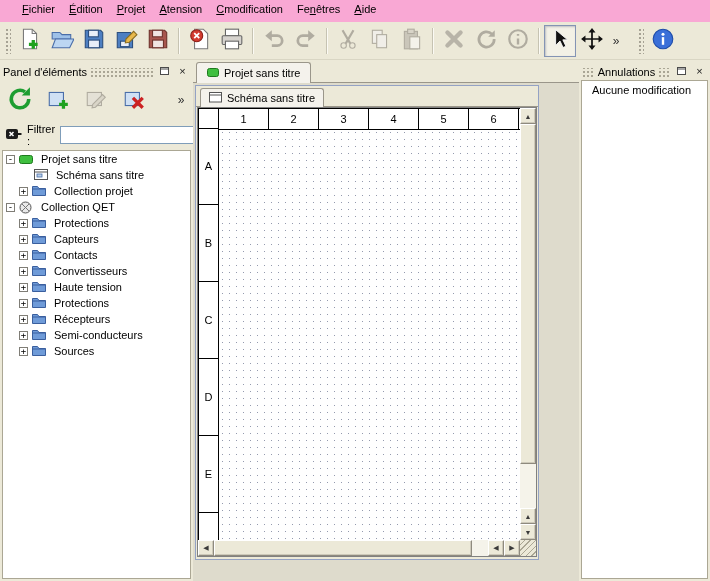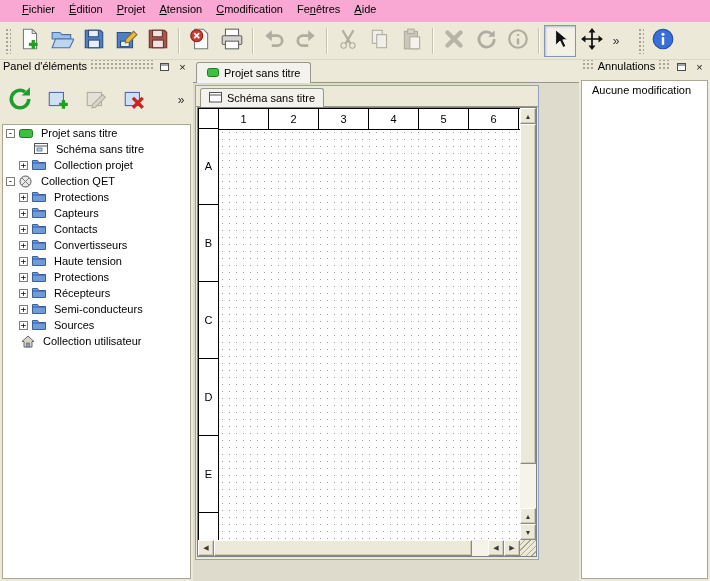--- a/index.html
+++ b/index.html
@@ -22,21 +22,21 @@
   .tb-btn { width:32px; height:32px; border:1px solid transparent; background:transparent; display:flex; align-items:center; justify-content:center; padding:0; }
   .tb-btn.checked { border:1px solid #8494b4; background:#f3f1e6; box-shadow: inset 1px 1px 2px rgba(90,100,130,.35); }
   .tb-sep { width:0; height:26px; border-left:1px solid #c6c3b2; border-right:1px solid #fbfaf4; margin:0 4px; }
   .chev { font-size:12px; color:#333; width:16px; height:28px; display:flex; align-items:center; justify-content:center; background:none; border:none; }
   
   .main { position:absolute; top:60px; left:0; right:0; bottom:0; display:flex; }
   
   .dock { display:flex; flex-direction:column; }
   .dock-left { width:193px; }
   .dock-right { width:131px; }
-  .dock-title { height:18px; display:flex; align-items:flex-start; padding:0 3px; gap:3px; }
+  .dock-title { height:18px; display:flex; align-items:flex-end; padding:0 3px; gap:3px; }
   .dock-title .label { white-space:nowrap; }
   .dots { flex:1; height:10px; background-image: radial-gradient(#aaa695 1px, transparent 1.2px); background-size:4px 4px; background-position:0 2px; }
   .dock-btn { width:15px; height:14px; background:none; border:1px solid transparent; display:flex; align-items:center; justify-content:center; font-size:11px; line-height:10px; color:#222; padding:0; }
   
   .panel-toolbar { height:44px; display:flex; align-items:center; padding:2px 4px; gap:6px; }
   .pt-btn { width:32px; height:34px; background:none; border:1px solid transparent; display:flex; align-items:center; justify-content:center; padding:0; }
   .panel-toolbar .chev { margin-left:auto; }
   
   .filter-row { height:26px; display:flex; align-items:center; gap:5px; padding:0 5px; }
   .filter-row input { flex:1; height:18px; border:1px solid #7f9db9; background:#fff; font-family:"Liberation Sans",sans-serif; font-size:11px; padding:1px 3px; }
@@ -274,20 +274,29 @@
         </button>
       <button class="pt-btn">
           <span><svg width="24" height="24" viewBox="0 0 22 22">
               <rect x="3" y="5" width="13" height="12" fill="#cfe0f4" stroke="#4a6ea9"></rect>
               <path d="M10 10l9 9M19 10l-9 9" stroke="#cc2222" stroke-width="3"></path>
             </svg></span>
         </button>
       <button class="chev">»</button>
     </div>
 
+    <div class="filter-row">
+      <span><svg width="17" height="15" viewBox="0 0 17 15">
+            <rect x="1" y="2" width="12" height="10" rx="2" fill="#1c1c1c"></rect>
+            <path d="M4.5 5l4 4M8.5 5l-4 4" stroke="#fff" stroke-width="1.5"></path>
+            <path d="M13 7h3.5" stroke="#1c1c1c" stroke-width="2"></path>
+          </svg></span>
+      <span>Filtrer :</span>
+      <input type="text" value="" style="">
+    </div>
 
     <div class="tree">
       <div class="tree-row">
         <span class="exp">-</span>
         <span class="ticon">
             <svg width="14" height="11" viewBox="0 0 14 11">
               <rect x="0.5" y="1.5" width="13" height="8" rx="2" fill="#3fbf3f" stroke="#1e7a1e"></rect>
             </svg>
           </span>
         <span class="tlabel">Projet sans titre</span>
@@ -405,30 +414,20 @@
       </div>
       <div class="tree-row lvl1">
         <span class="exp">+</span>
         <span class="ticon">
             <svg width="14" height="12" viewBox="0 0 14 12">
               <path d="M0.5 1.5h5l1.5 2h6.5v7H.5z" fill="#6f9bd8" stroke="#3a5f9e"></path>
               <path d="M0.5 4h13" stroke="#3a5f9e"></path>
             </svg>
           </span>
         <span class="tlabel">Sources</span>
-      </div>
-      <div class="tree-row">
-        <span class="exp-spacer"></span>
-        <span class="ticon">
-            <svg width="14" height="13" viewBox="0 0 14 13">
-              <path d="M7 1l6 5.5h-2V12H3V6.5H1z" fill="#d8d4c8" stroke="#666"></path>
-              <rect x="5.5" y="8" width="3" height="4" fill="#8aa0c0" stroke="#666" stroke-width="0.7"></rect>
-            </svg>
-          </span>
-        <span class="tlabel">Collection utilisateur</span>
       </div>
     </div>
   </div>
 
   <div class="center">
     <div class="proj-tabbar">
       <span class="tab">
         <span><svg width="12" height="9" viewBox="0 0 12 9">
               <rect x="0.5" y="0.5" width="11" height="8" rx="2" fill="#3fbf3f" stroke="#1e7a1e"></rect>
             </svg></span>

